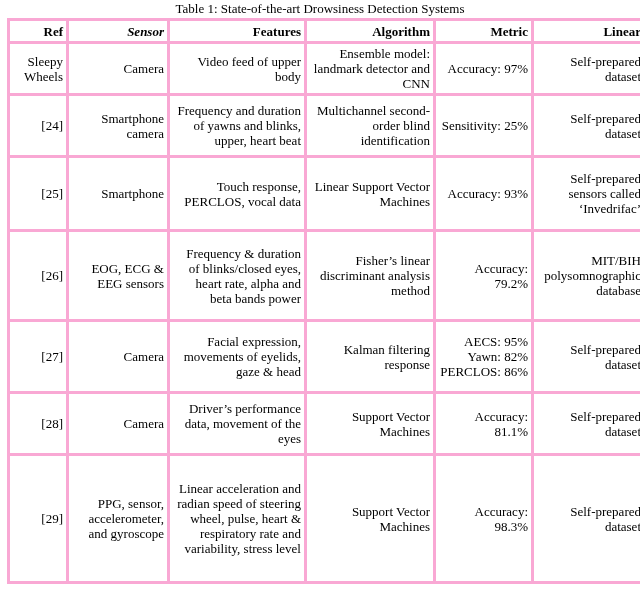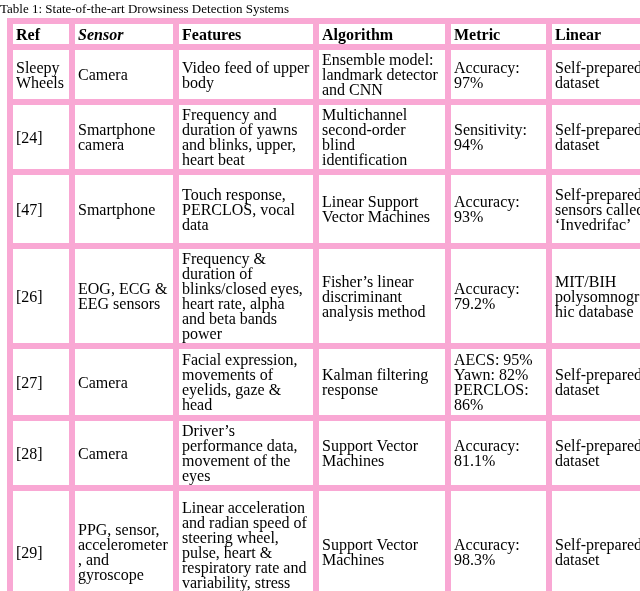--- a/index.html
+++ b/index.html
@@ -10,37 +10,37 @@
     font-family: "Liberation Serif", serif;
     color: #000000;
   }
   .page {
     width: 640px;
     height: 591px;
     box-sizing: border-box;
     padding-top: 1px;
   }
   .caption {
-    text-align: left;
+    text-align: center;
     font-size: 13px;
     line-height: 16px;
     margin: 0 0 1px 0;
   }
   table.paper-table {
     border-collapse: collapse;
     table-layout: fixed;
     width: 631px;
     margin: 0 2px 0 7px;
   }
   table.paper-table th,
   table.paper-table td {
-    border: 6px solid #f9a8d4;
-    text-align: left;
+    border: 3px solid #f9a8d4;
+    text-align: right;
     vertical-align: middle;
-    font-size: 16px;
+    font-size: 13px;
     line-height: 15px;
     padding: 2px 3px;
     overflow-wrap: break-word;
     word-wrap: break-word;
   }
   table.paper-table th {
     font-weight: bold;
     height: 16px;
   }
   
@@ -83,25 +83,25 @@
           <td>Video feed of upper body</td>
           <td>Ensemble model: landmark detector and CNN</td>
           <td>Accuracy: 97%</td>
           <td>Self-prepared dataset</td>
         </tr>
         <tr>
           <td>[24]</td>
           <td>Smartphone camera</td>
           <td>Frequency and duration of yawns and blinks, upper, heart beat</td>
           <td>Multichannel second-order blind identification</td>
-          <td>Sensitivity: 94%</td>
+          <td>Sensitivity: 25%</td>
           <td>Self-prepared dataset</td>
         </tr>
         <tr>
-          <td>[47]</td>
+          <td>[25]</td>
           <td>Smartphone</td>
           <td>Touch response, PERCLOS, vocal data</td>
           <td>Linear Support Vector Machines</td>
           <td>Accuracy: 93%</td>
           <td>Self-prepared sensors called ‘Invedrifac’</td>
         </tr>
         <tr>
           <td>[26]</td>
           <td>EOG, ECG &amp; EEG sensors</td>
           <td>Frequency &amp; duration of blinks/closed eyes, heart rate, alpha and beta bands power</td>

